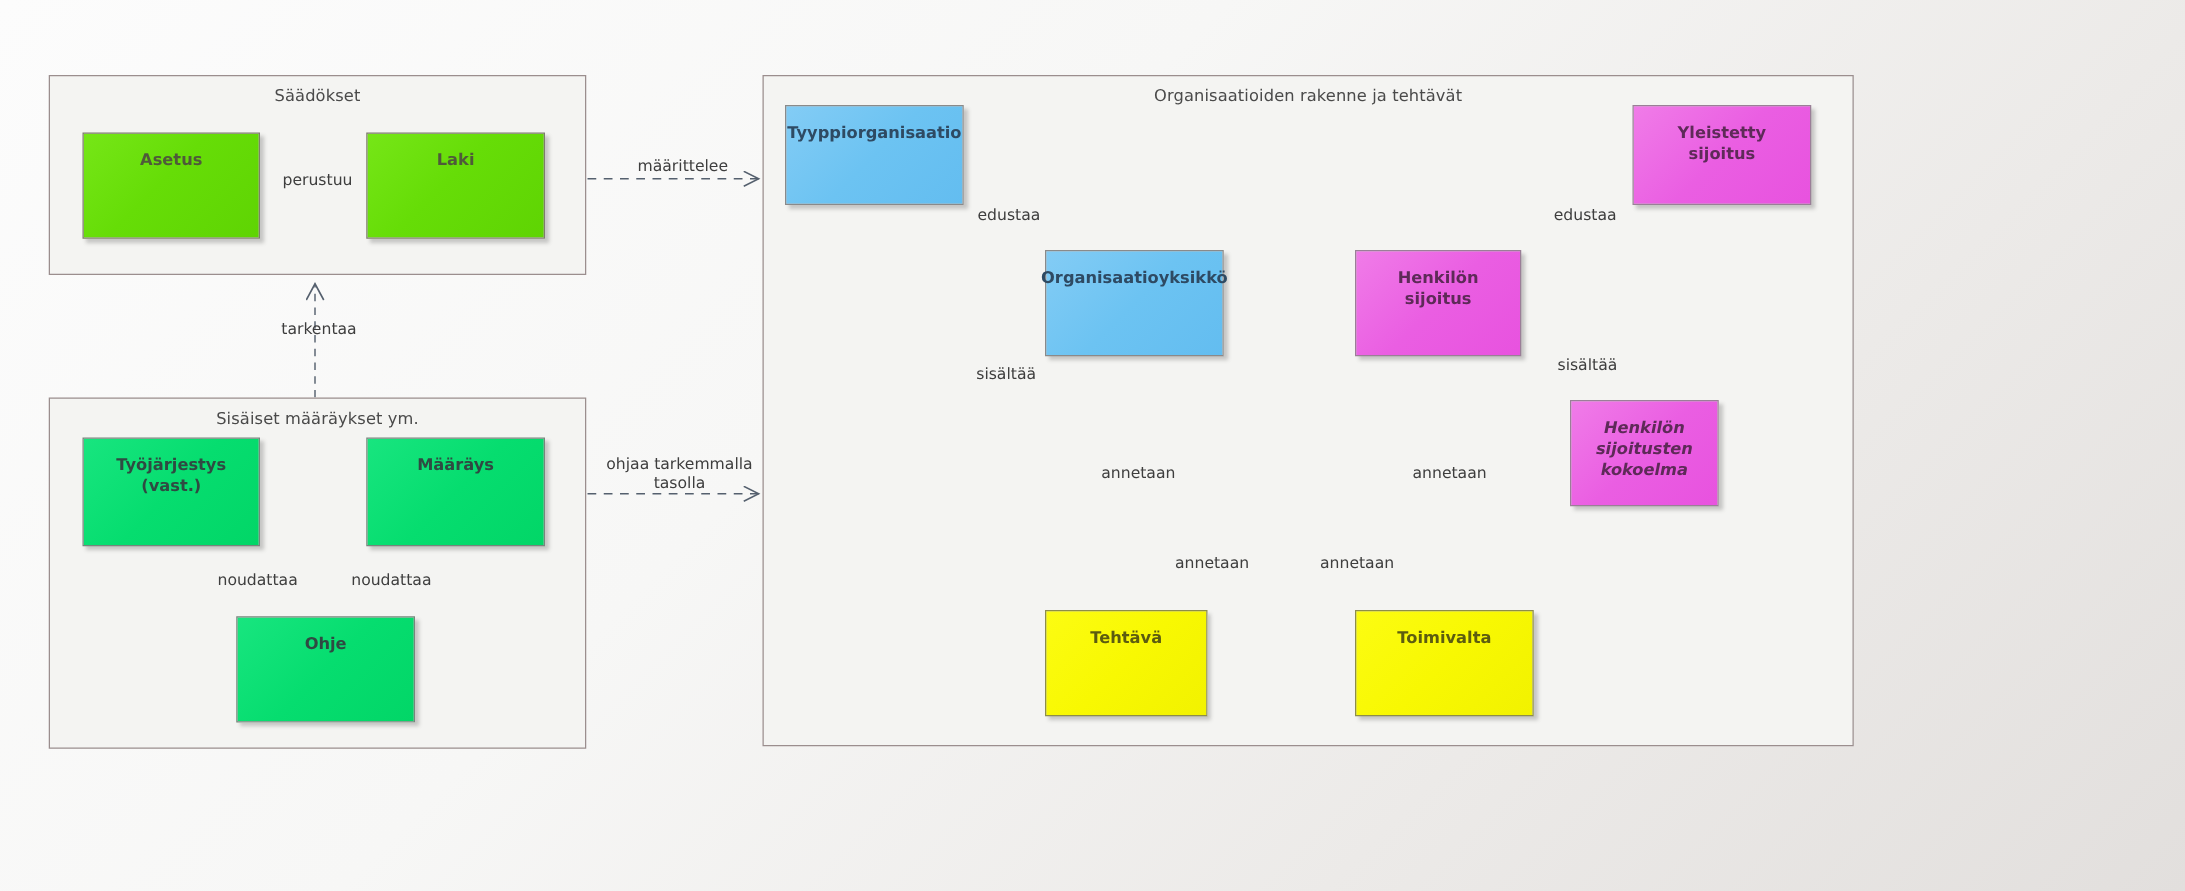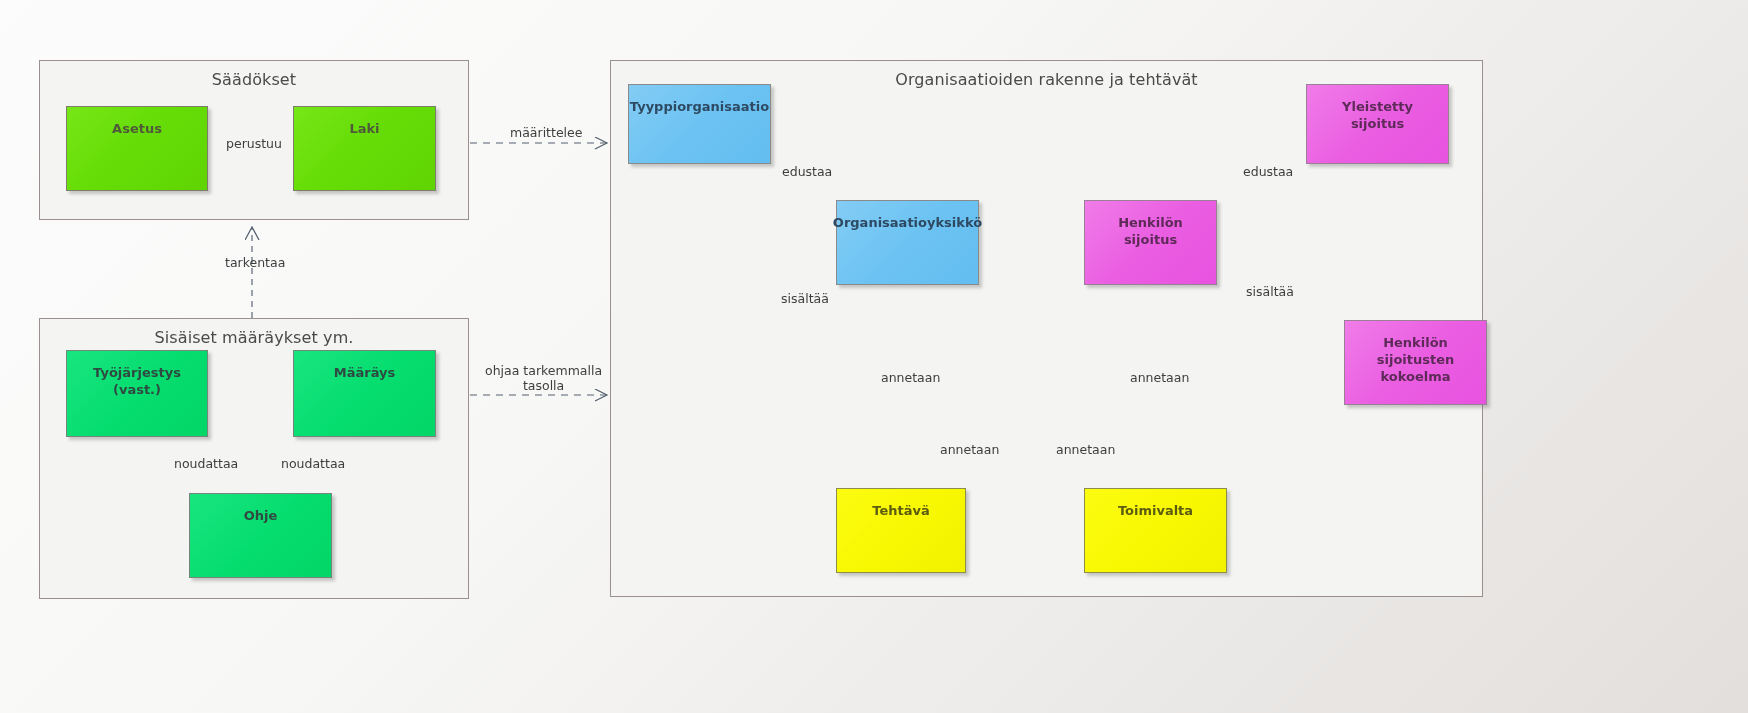--- a/index.html
+++ b/index.html
@@ -31,21 +31,21 @@
     background: #f4f4f2;
     border: 1px solid #9b8e8e;
     box-sizing: border-box;
   }
   .group-title {
     position: absolute;
     left: 0;
     right: 0;
     top: 9px;
     text-align: center;
-    font-size: 16px;
+    font-size: 13px;
     color: #4a4a4a;
     letter-spacing: .1px;
   }
   .node {
     position: absolute;
     box-sizing: border-box;
     border: 1px solid #8f8f8f;
     box-shadow: 3px 3px 3px rgba(90,90,90,.30);
     display: flex;
     align-items: flex-start;
@@ -185,21 +185,21 @@
   </div>
 
   <div class="node n-pink" style="left:1084px; top:200px; width:133px; height:85px;">
     <div class="lbl">Henkilön sijoitus</div>
   </div>
 
   <div class="node n-pink" style="left:1306px; top:84px; width:143px; height:80px;">
     <div class="lbl">Yleistetty sijoitus</div>
   </div>
 
-  <div class="node n-pink" style="left:1344px; top:320px; width:143px; height:85px;">
+  <div class="node n-pink" style="left:1256px; top:320px; width:119px; height:85px;font-style:italic;">
     <div class="lbl">Henkilön sijoitusten kokoelma</div>
   </div>
 
   <div class="node n-yellow" style="left:836px; top:488px; width:130px; height:85px;">
     <div class="lbl">Tehtävä</div>
   </div>
 
   <div class="node n-yellow" style="left:1084px; top:488px; width:143px; height:85px;">
     <div class="lbl">Toimivalta</div>
   </div>

